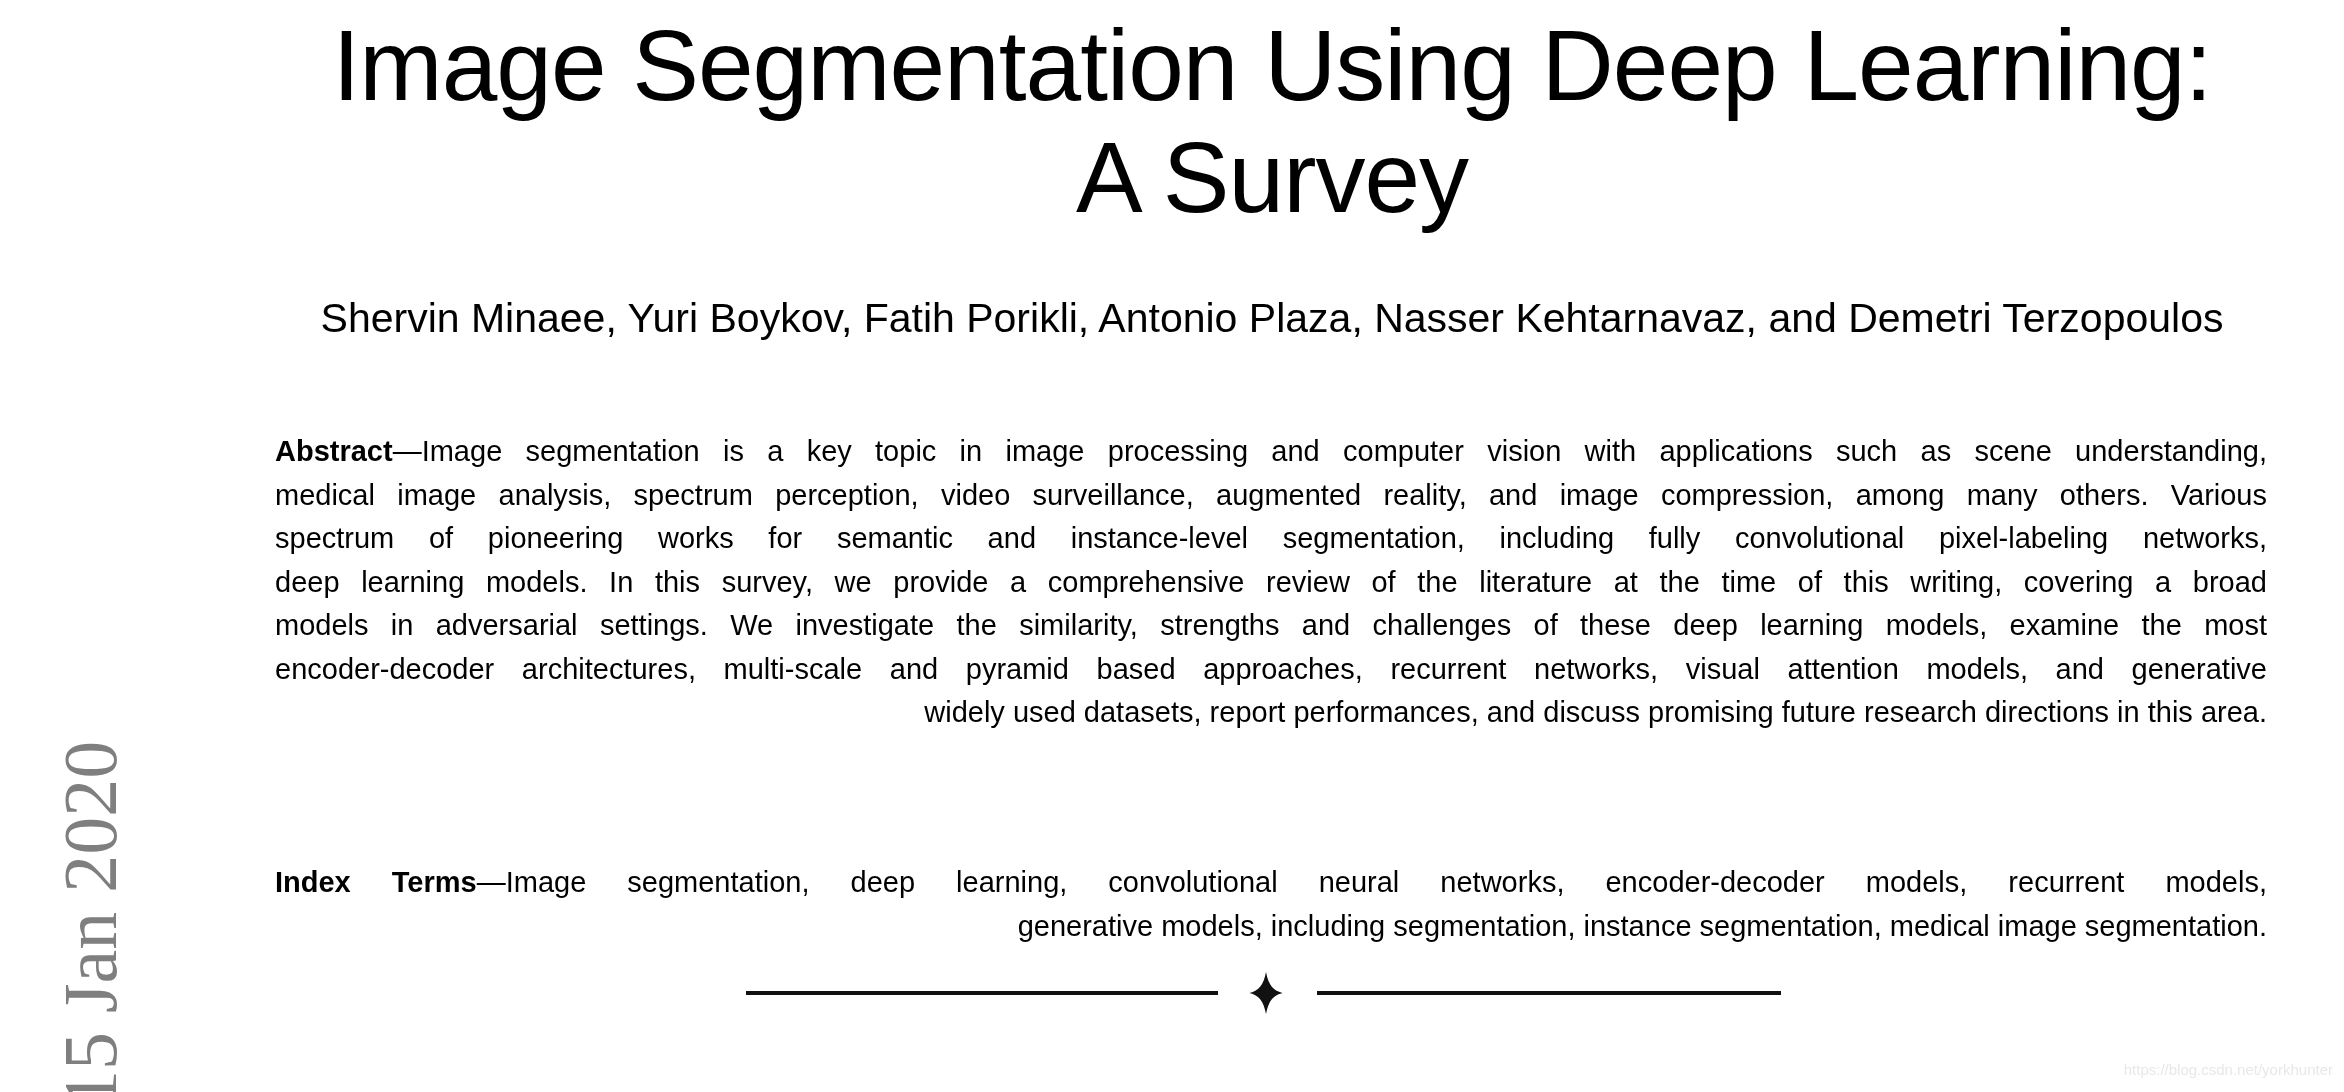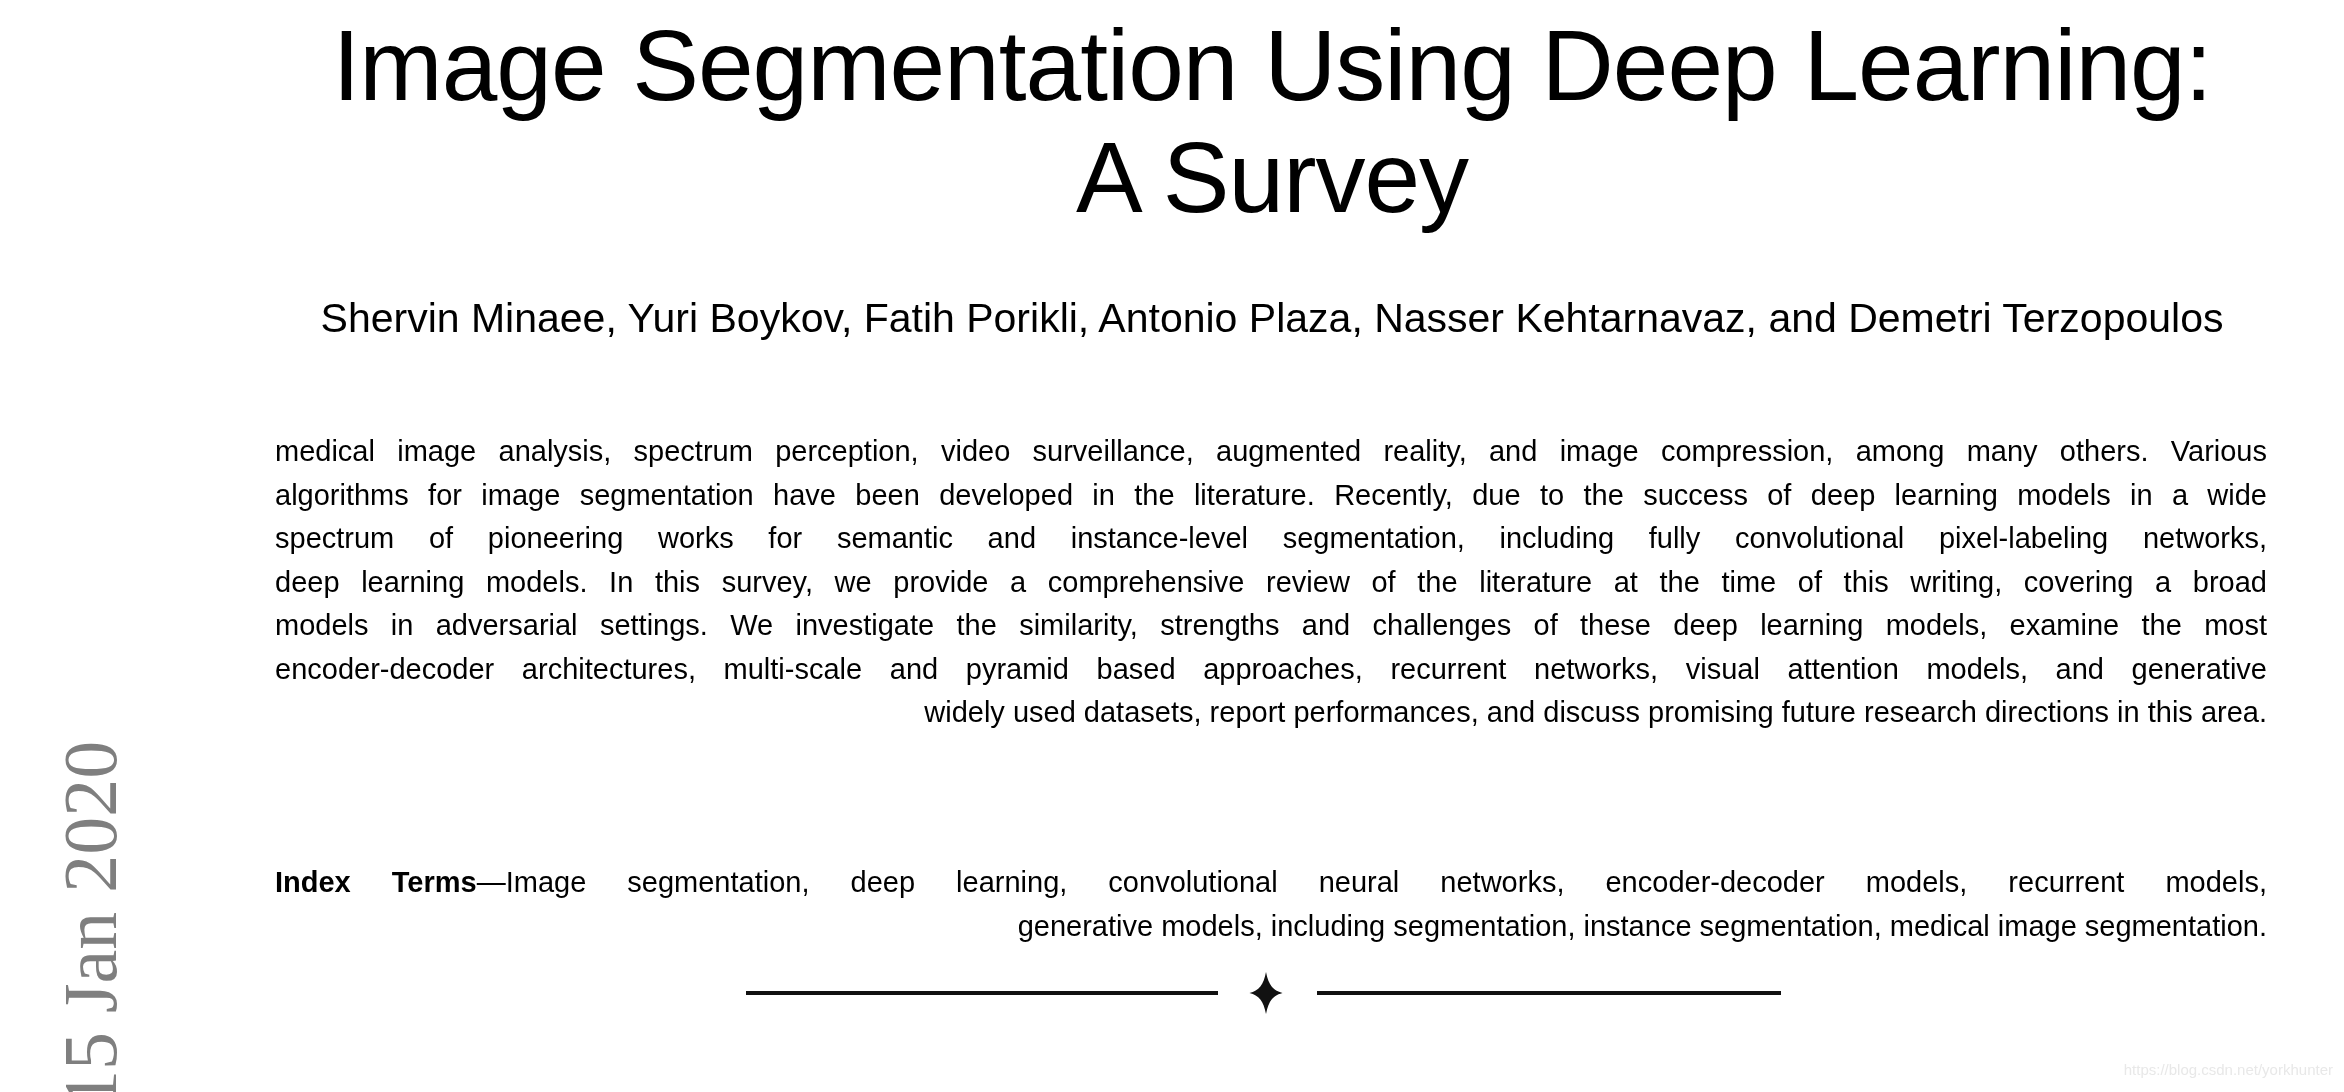--- a/index.html
+++ b/index.html
@@ -70,22 +70,22 @@
 <div class="page">
 
   <div class="title">
     <div>Image Segmentation Using Deep Learning:</div>
     <div>A Survey</div>
   </div>
 
   <div class="authors">Shervin Minaee, Yuri Boykov, Fatih Porikli, Antonio Plaza, Nasser Kehtarnavaz, and Demetri Terzopoulos</div>
 
   <div class="abstract-block">
+    <div class="jline"><span class="lead">Abstract</span><span>—Image segmentation is a key topic in image processing and computer vision with applications such as scene understanding,</span></div>
     <div class="jline">medical image analysis, spectrum perception, video surveillance, augmented reality, and image compression, among many others. Various</div>
-    <div class="jline">algorithms for image segmentation have been developed in the literature. Recently, due to the success of deep learning models in a wide</div>
     <div class="jline">spectrum of pioneering works for semantic and instance-level segmentation, including fully convolutional pixel-labeling networks,</div>
     <div class="jline">deep learning models. In this survey, we provide a comprehensive review of the literature at the time of this writing, covering a broad</div>
     <div class="jline">models in adversarial settings. We investigate the similarity, strengths and challenges of these deep learning models, examine the most</div>
     <div class="jline">encoder-decoder architectures, multi-scale and pyramid based approaches, recurrent networks, visual attention models, and generative</div>
     <div class="lline">widely used datasets, report performances, and discuss promising future research directions in this area.</div>
   </div>
 
   <div class="index-block">
     <div class="jline"><span class="lead">Index Terms</span><span>—Image segmentation, deep learning, convolutional neural networks, encoder-decoder models, recurrent models,</span></div>
     <div class="lline">generative models, including segmentation, instance segmentation, medical image segmentation.</div>

